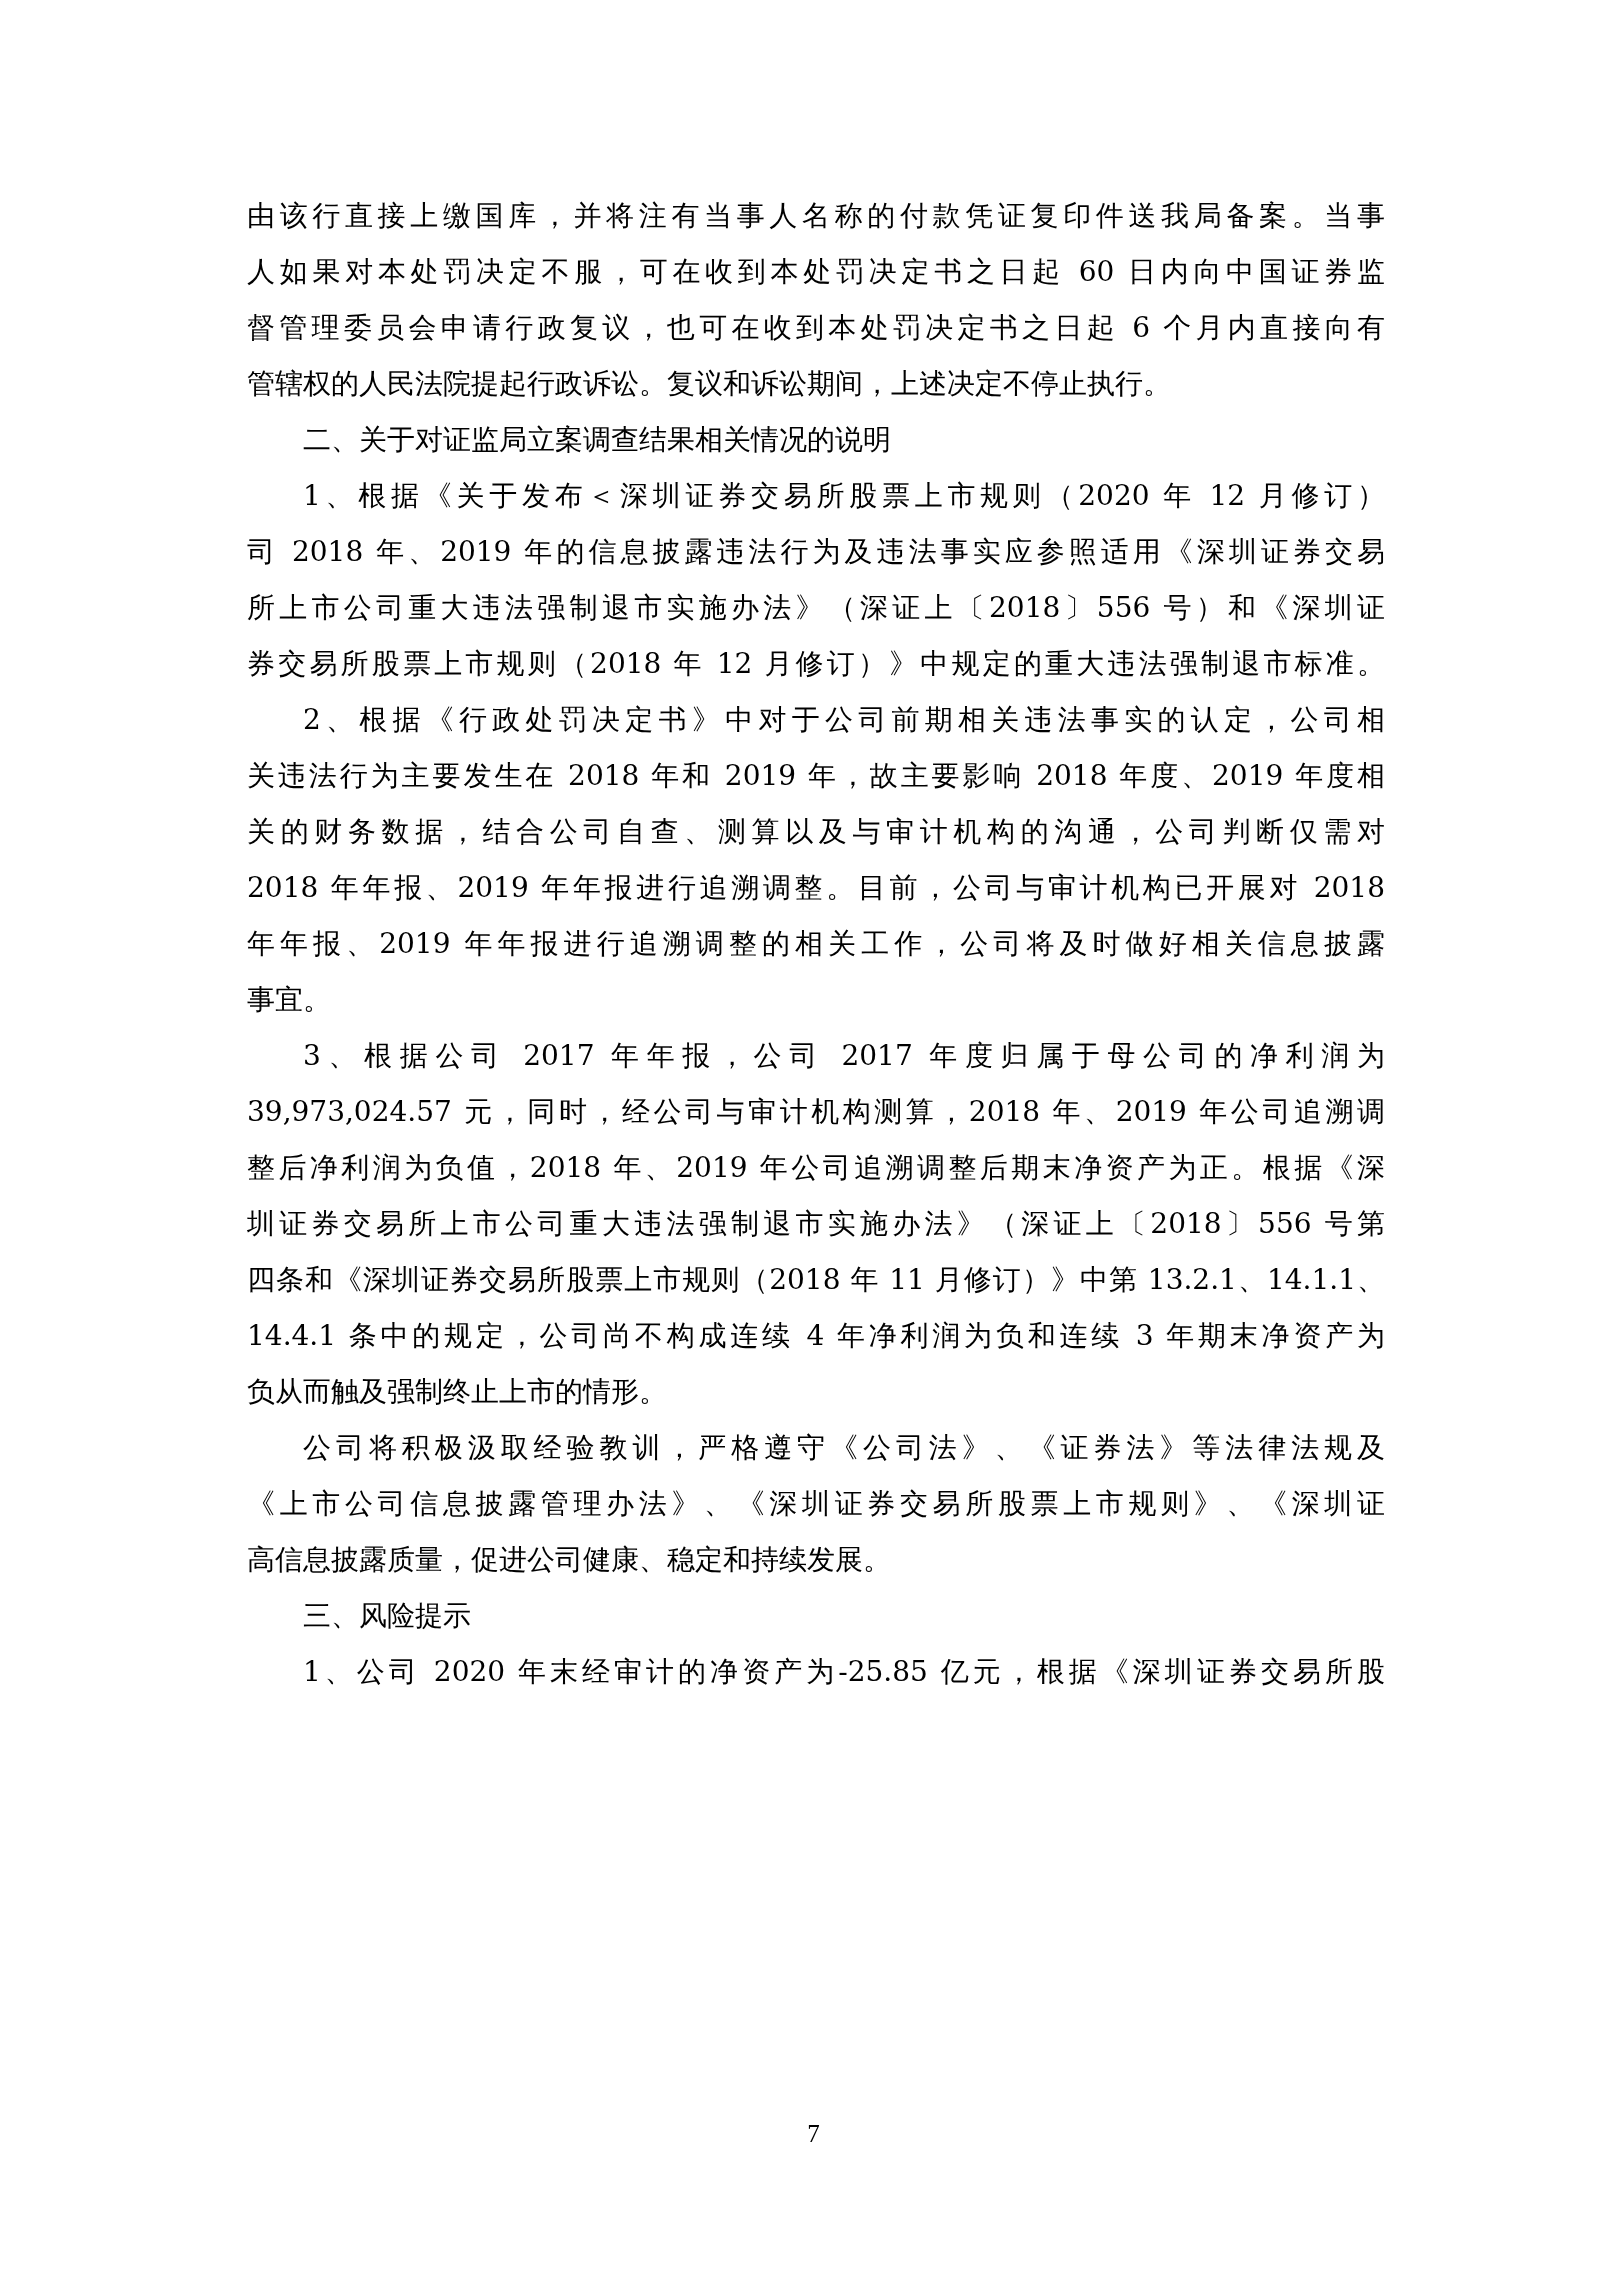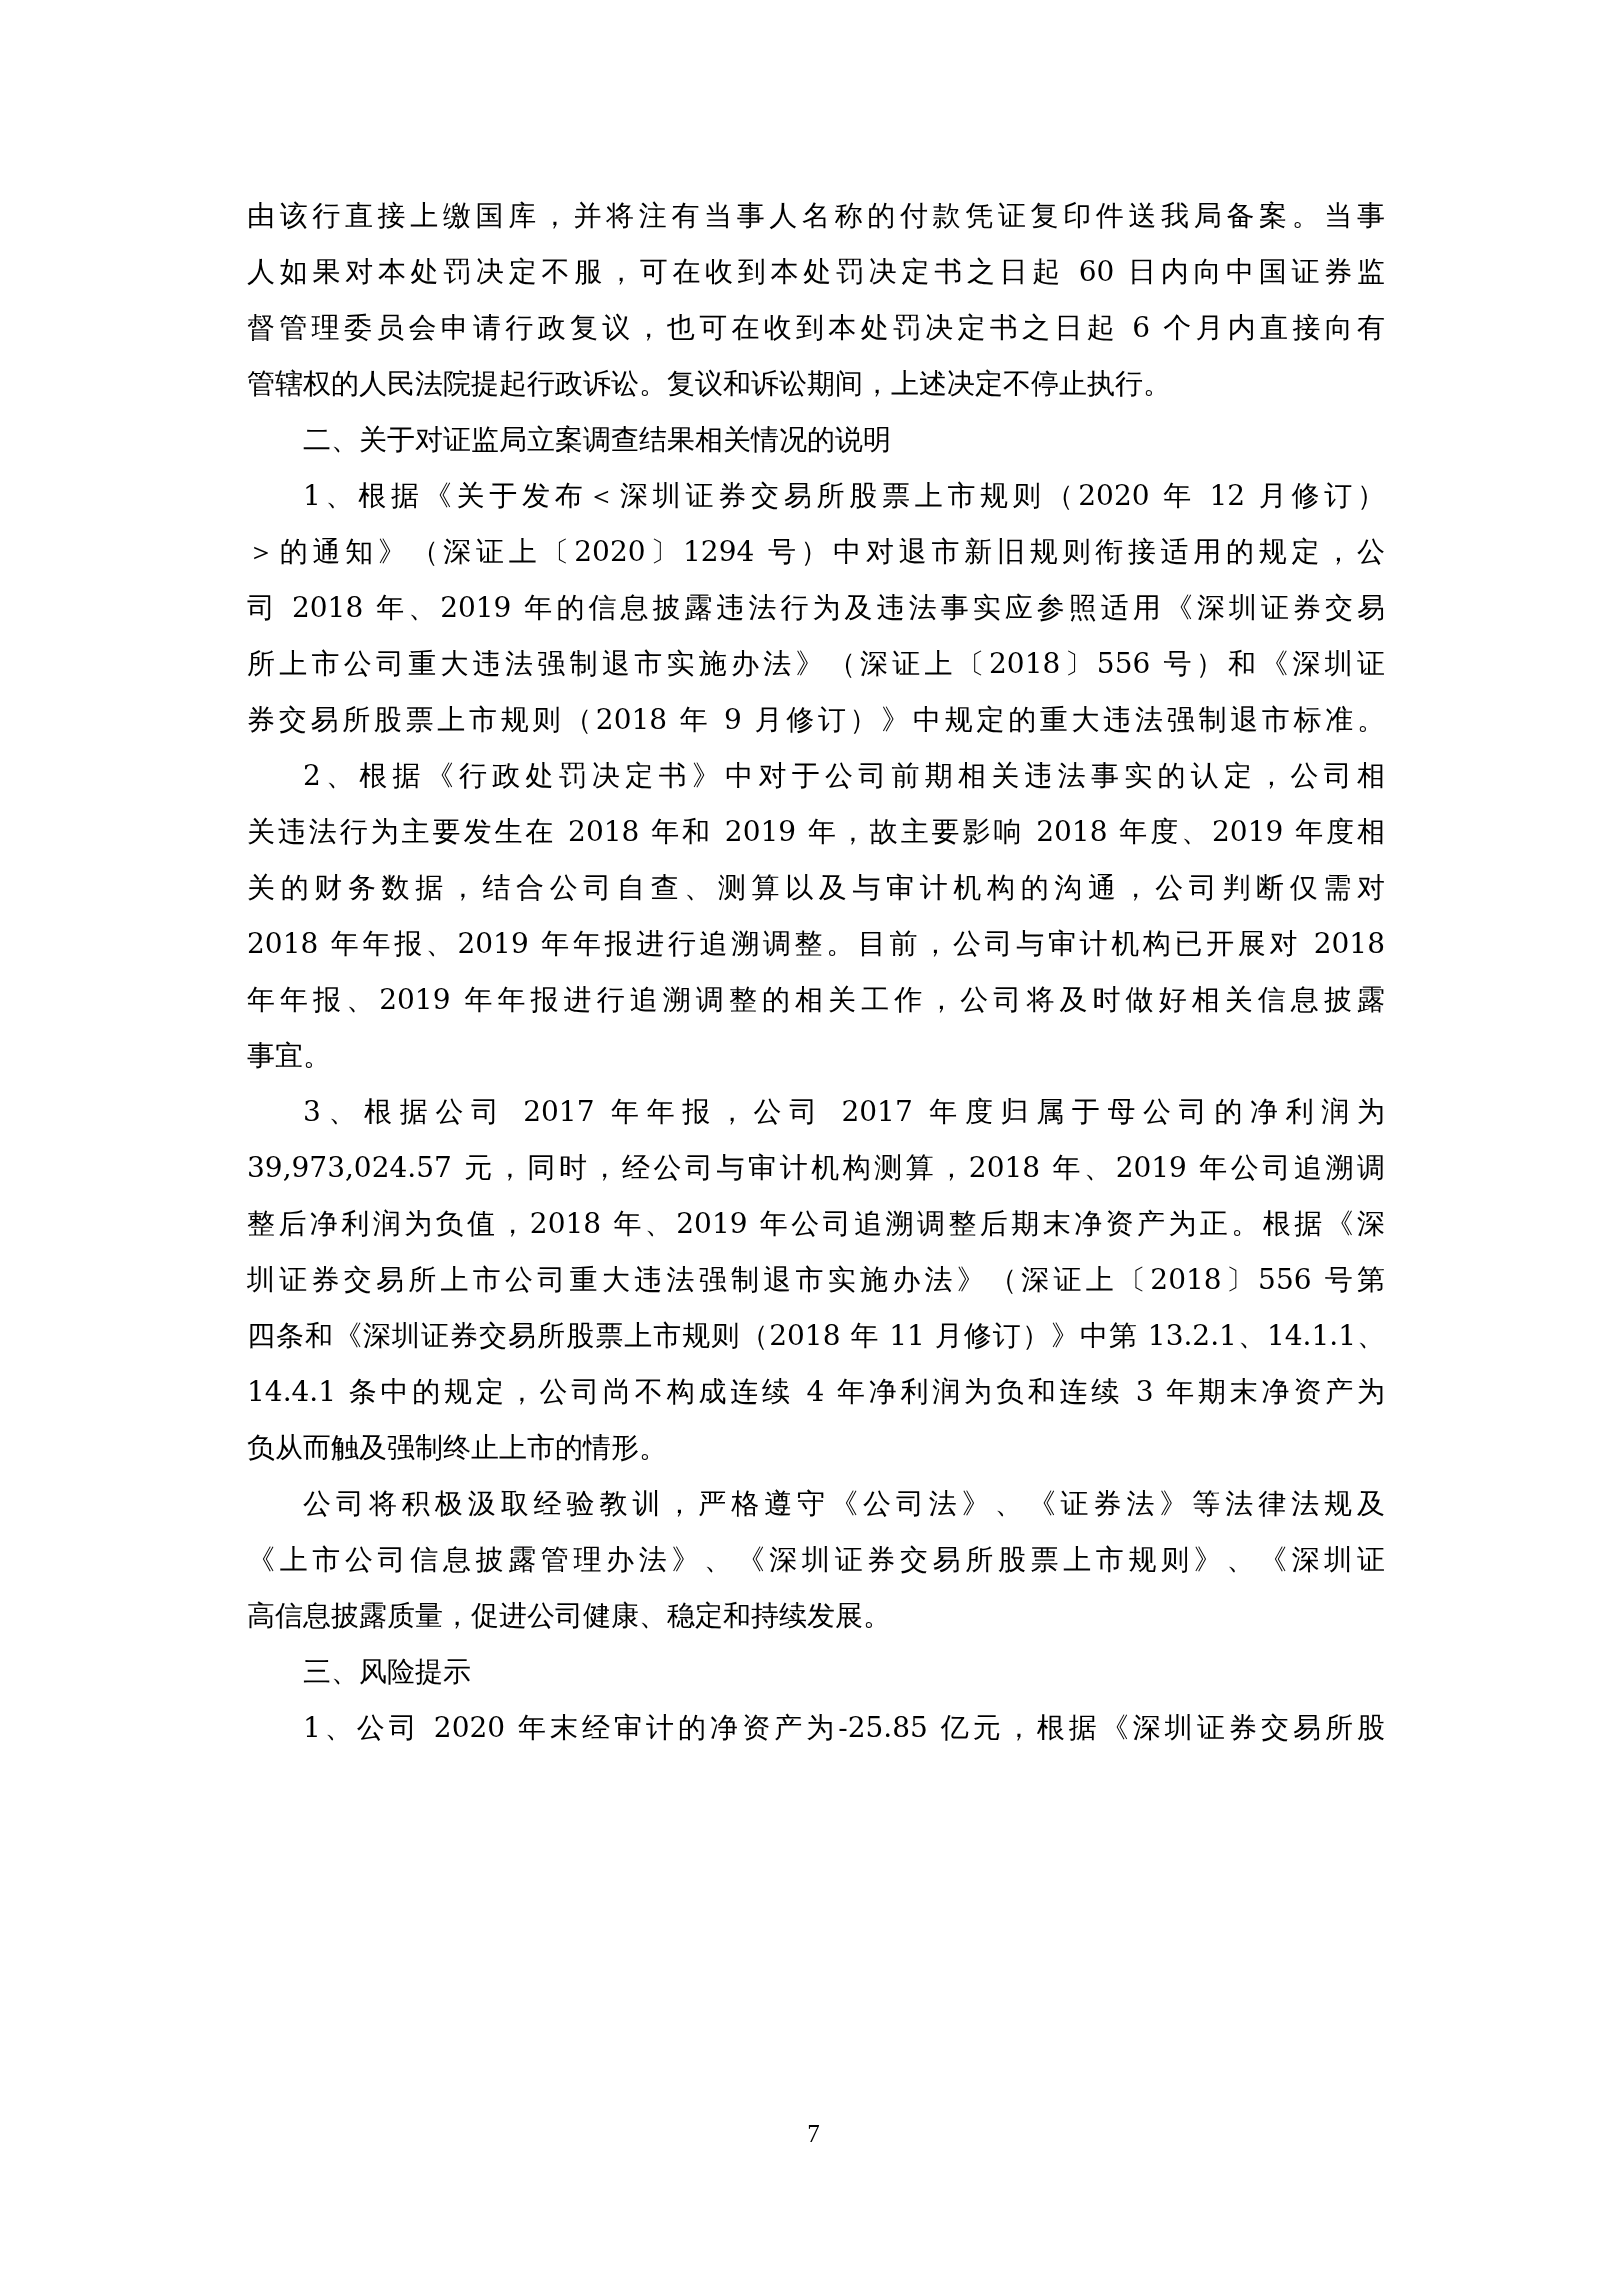--- a/index.html
+++ b/index.html
@@ -42,24 +42,23 @@
       <span class="line">督管理委员会申请行政复议，也可在收到本处罚决定书之日起 6 个月内直接向有</span>
       <span class="line last">管辖权的人民法院提起行政诉讼。复议和诉讼期间，上述决定不停止执行。</span>
     </div>
 
     <div>
       <span class="line heading indent">二、关于对证监局立案调查结果相关情况的说明</span>
     </div>
 
     <div>
       <span class="line indent">1、根据《关于发布＜深圳证券交易所股票上市规则（2020 年 12 月修订）</span>
-      <span class="line">＞的通知》（深证上〔2020〕1294 号）中对退市新旧规则衔接适用的规定，公</span>
       <span class="line">司 2018 年、2019 年的信息披露违法行为及违法事实应参照适用《深圳证券交易</span>
       <span class="line">所上市公司重大违法强制退市实施办法》（深证上〔2018〕556 号）和《深圳证</span>
-      <span class="line">券交易所股票上市规则（2018 年 9 月修订）》中规定的重大违法强制退市标准。</span>
+      <span class="line">券交易所股票上市规则（2018 年 12 月修订）》中规定的重大违法强制退市标准。</span>
     </div>
 
     <div>
       <span class="line indent">2、根据《行政处罚决定书》中对于公司前期相关违法事实的认定，公司相</span>
       <span class="line">关违法行为主要发生在 2018 年和 2019 年，故主要影响 2018 年度、2019 年度相</span>
       <span class="line">关的财务数据，结合公司自查、测算以及与审计机构的沟通，公司判断仅需对</span>
       <span class="line">2018 年年报、2019 年年报进行追溯调整。目前，公司与审计机构已开展对 2018</span>
       <span class="line">年年报、2019 年年报进行追溯调整的相关工作，公司将及时做好相关信息披露</span>
       <span class="line last">事宜。</span>
     </div>

